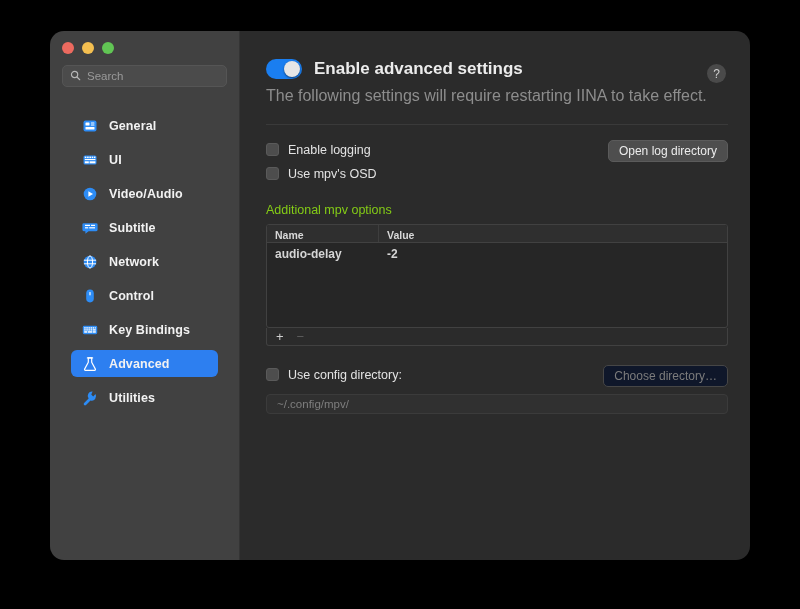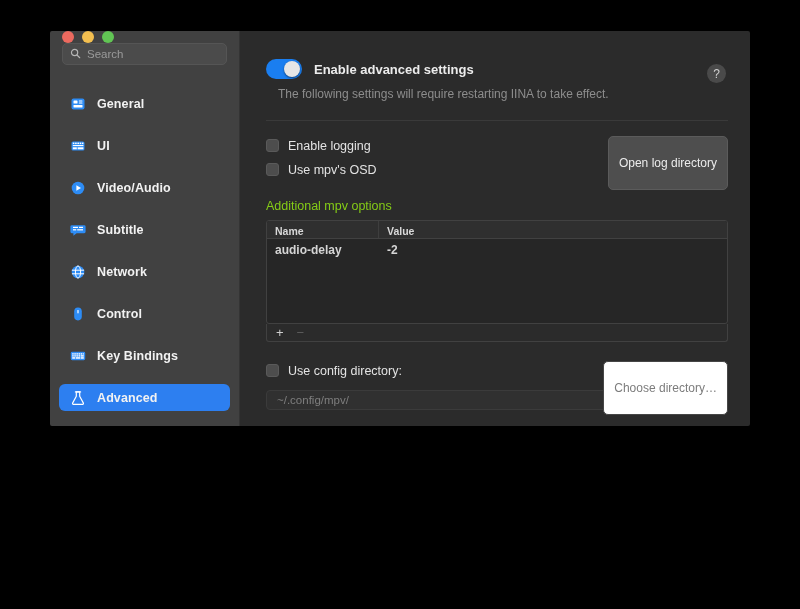--- a/index.html
+++ b/index.html
@@ -7,22 +7,22 @@
     width: 800px; height: 609px;
     background: #000000;
     font-family: "Liberation Sans", sans-serif;
     overflow: hidden;
   }
 
   
   .window {
     position: absolute;
     left: 50px; top: 31px;
-    width: 700px; height: 395px;
-    border-radius: 2px;
+    width: 700px; height: 529px;
+    border-radius: 14px;
     overflow: hidden;
     display: flex;
     box-shadow: 0 10px 34px rgba(0,0,0,0.85);
   }
 
   
   .sidebar {
     width: 190px;
     background: #414141;
     border-right: 1px solid #343434;
@@ -59,21 +59,21 @@
     border: none;
     outline: none;
     color: #d8d8d8;
     font-size: 11.5px;
     font-family: "Liberation Sans", sans-serif;
     width: 100%;
     padding: 0;
   }
   .search-input::placeholder { color: #9a9a9a; }
 
-  .nav { margin-top: 25px; padding: 0 9px; display: flex; flex-direction: column; gap: 15px; }
+  .nav { margin-top: 25px; padding: 0 21px; display: flex; flex-direction: column; gap: 7px; }
   .nav-item {
     display: flex;
     align-items: center;
     gap: 11px;
     height: 27px;
     padding: 0 10px;
     border-radius: 6px;
     cursor: default;
   }
   .nav-item.selected { background: #2d7ff0; }
@@ -104,39 +104,39 @@
     flex: 0 0 36px;
   }
   .switch .knob {
     position: absolute;
     top: 2px; left: 18px;
     width: 16px; height: 16px;
     border-radius: 50%;
     background: #e6e6e6;
     box-shadow: 0 1px 2px rgba(0,0,0,0.5);
   }
-  .toggle-label { color: #ececec; font-size: 13px; font-weight: bold; }
+  .toggle-label { color: #ececec; font-size: 17px; font-weight: bold; }
 
   .help-btn {
     position: absolute;
     right: 24px; top: 33px;
     width: 19px; height: 19px;
     border-radius: 50%;
     background: #4a4a4a;
     color: #d0d0d0;
     font-size: 12px;
     display: flex; align-items: center; justify-content: center;
     cursor: default;
   }
 
   .sub-note {
     color: #8d8d8d;
-    font-size: 12px;
+    font-size: 16px;
     margin-top: 8px;
-    margin-left: 12px;
+    margin-left: 0;
   }
 
   .divider { height: 1px; background: #3a3a3a; margin: 19px 0 18px 0; }
 
   .checkrow { display: flex; align-items: flex-start; gap: 9px; height: 18px; }
   .checkbox {
     width: 13px; height: 13px;
     border-radius: 3px;
     background: #4d4d4d;
     border: 1px solid #5a5a5a;
@@ -144,24 +144,24 @@
   }
   .check-label { color: #e3e3e3; font-size: 12.5px; }
 
   .btn {
     background: #4e4e4e;
     border: 1px solid #5b5b5b;
     border-radius: 5px;
     color: #ececec;
     font-size: 12px;
     font-family: "Liberation Sans", sans-serif;
-    padding: 19px 10px;
+    padding: 3px 10px;
     cursor: default;
   }
-  .btn.disabled { background: #ffffff; border-color: #464646; color: #7c7c7c; }
+  .btn.disabled { background: #0f172a; border-color: #464646; color: #7c7c7c; }
 
   .logrow { position: relative; }
   .btn-log { position: absolute; right: 0; top: -3px; }
   .btn-choose { position: absolute; right: 0; top: -3px; }
 
   .section-title {
     color: #84cc16;
     font-size: 12.5px;
     margin: 18px 0 7px 0;
   }

